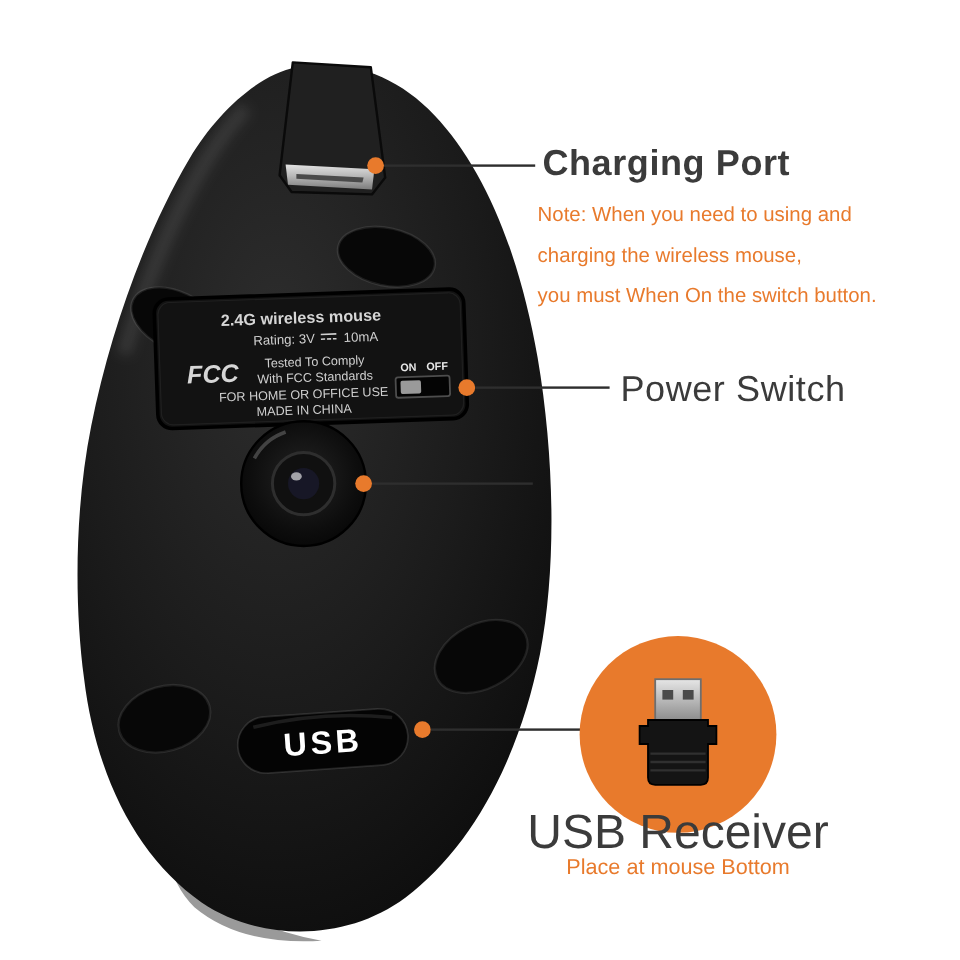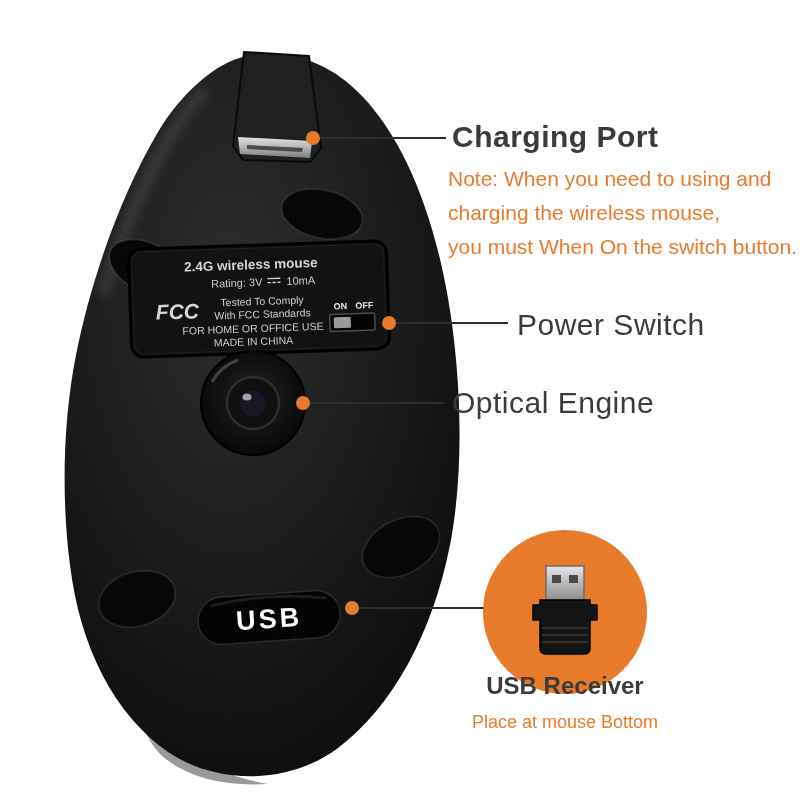--- a/index.html
+++ b/index.html
@@ -24,35 +24,35 @@
   }
   .callout-label {
     position: absolute;
     font-size: 30px; color: var(--heading);
     font-weight: 500; letter-spacing: 0.5px;
     white-space: nowrap;
   }
   .callout-note {
     position: absolute;
     color: var(--accent);
-    font-size: 21px; line-height: 34px;
+    font-size: 17px; line-height: 34px;
     white-space: nowrap;
   }
   .usb-circle {
     position: absolute;
     left: 483px; top: 530px;
     width: 164px; height: 164px;
     border-radius: 50%;
     background: var(--accent);
   }
   .usb-receiver-label {
     position: absolute;
     left: 435px; top: 672px; width: 260px;
     text-align: center;
-    font-size: 24px; color: var(--heading); font-weight: 700;
+    font-size: 40px; color: var(--heading); font-weight: 400;
     white-space: nowrap;
   }
   .usb-receiver-note {
     position: absolute;
     left: 428px; top: 712px; width: 274px;
     text-align: center;
     font-size: 18px; color: var(--accent);
     white-space: nowrap;
   }
 </style>
@@ -145,21 +145,20 @@
     <div>charging the wireless mouse,</div>
     <div>you must When On the switch button.</div>
   </div>
 
   <div class="callout-dot" style="left:382px; top:316px;"></div>
   <div class="callout-line" style="left:396px; top:322px; width:112px;"></div>
   <div class="callout-label" style="left:517px; top:308px;">Power Switch</div>
 
   <div class="callout-dot" style="left:296px; top:396px;"></div>
   <div class="callout-line" style="left:310px; top:402px; width:134px;"></div>
-  <div class="callout-label" style="left:452px; top:386px;">Optical Engine</div>
 
   <div class="callout-dot" style="left:345px; top:601px;"></div>
   <div class="callout-line" style="left:359px; top:607px; width:126px;"></div>
   <div class="usb-circle">
     <svg width="164" height="164" viewBox="0 0 164 164">
 
       <rect x="63" y="36" width="38" height="34" fill="url(#metalGrad)" stroke="#6e6e6e" stroke-width="1.5"></rect>
       <rect x="69" y="45" width="9" height="8" fill="#4a4a4a"></rect>
       <rect x="86" y="45" width="9" height="8" fill="#4a4a4a"></rect>
 

